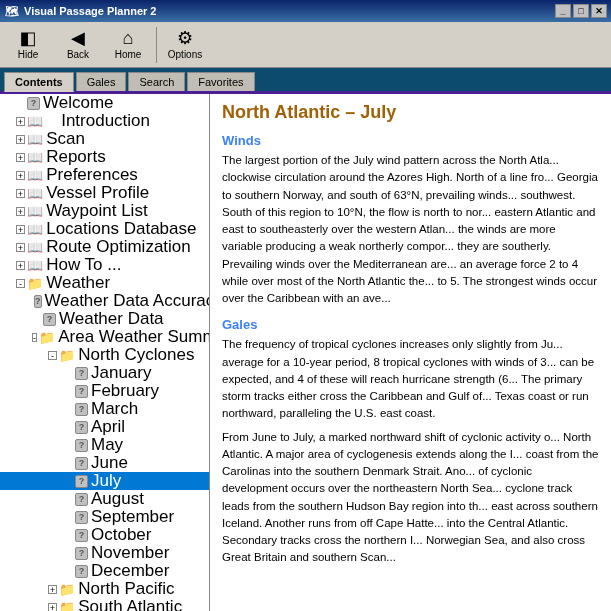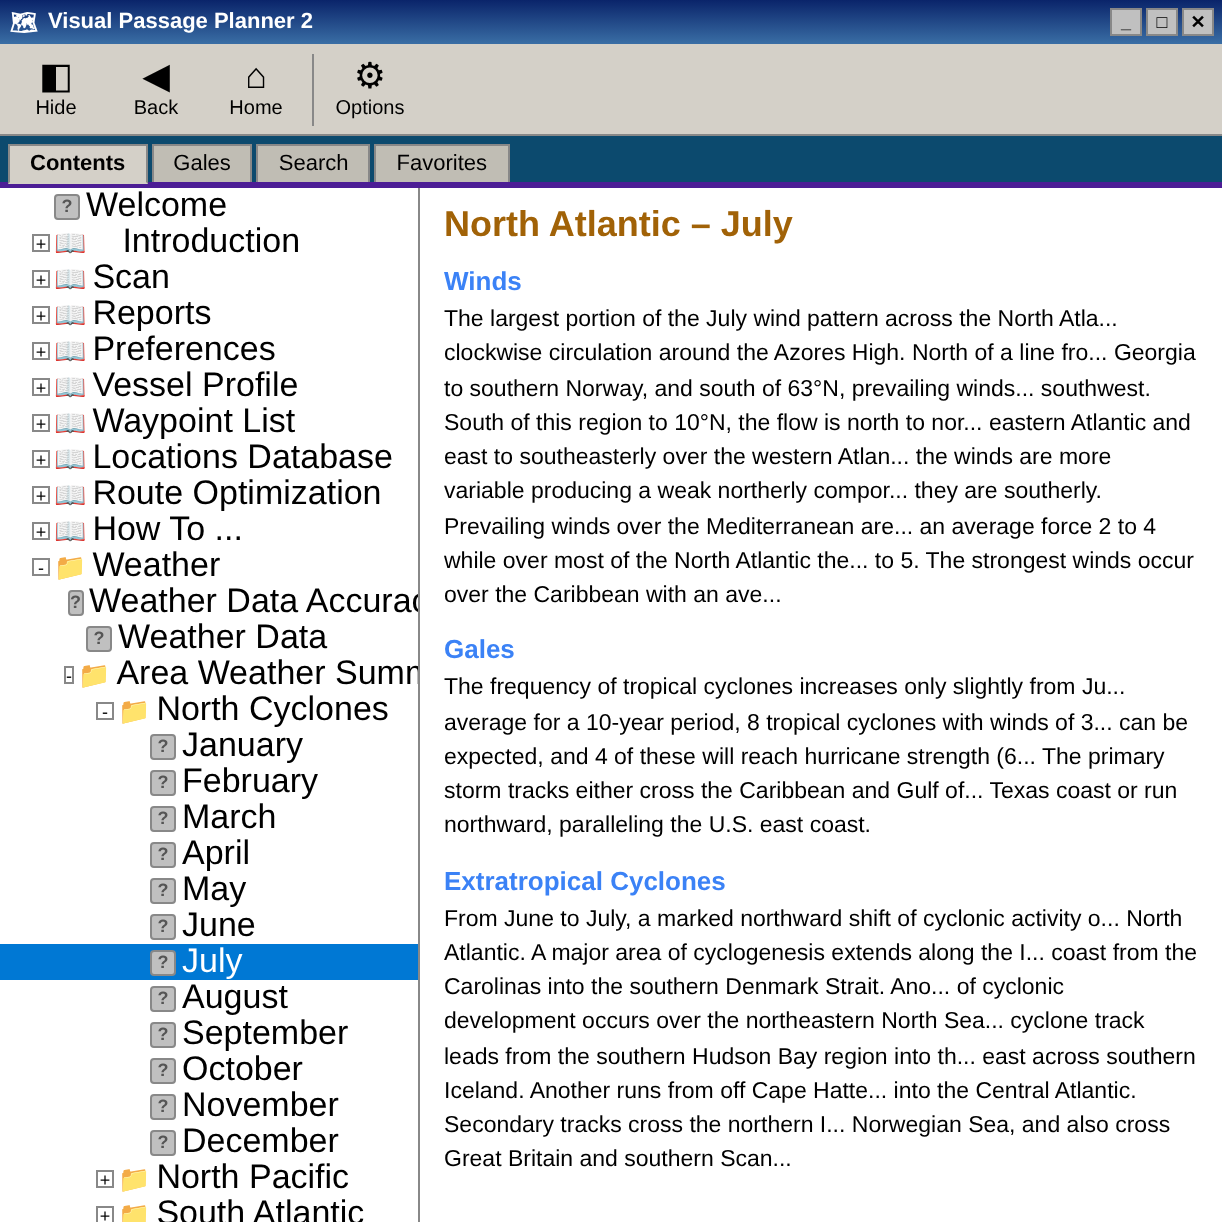--- a/index.html
+++ b/index.html
@@ -407,18 +407,17 @@
   </div>
 
   <div class="content-area">
     <div class="content-title">North Atlantic – July</div>
 
     <div id="content-sections">
         <div class="section-heading">Winds</div>
         <div class="content-para">The largest portion of the July wind pattern across the North Atla... clockwise circulation around the Azores High.  North of a line fro... Georgia to southern Norway, and south of 63°N, prevailing winds... southwest.  South of this region to 10°N, the flow is north to nor... eastern Atlantic and east to southeasterly over the western Atlan... the winds are more variable producing a weak northerly compor... they are southerly.  Prevailing winds over the Mediterranean are... an average force 2 to 4 while over most of the North Atlantic the... to 5.  The strongest winds occur over the Caribbean with an ave...</div>
         <div class="section-heading">Gales</div>
         <div class="content-para">The frequency of tropical cyclones increases only slightly from Ju... average for a 10-year period, 8 tropical cyclones with winds of 3... can be expected, and 4 of these will reach hurricane strength (6... The primary storm tracks either cross the Caribbean and Gulf of... Texas coast or run northward, paralleling the U.S. east coast.</div>
-        <div class="section-heading">Extratropical Cyclones</div>
         <div class="content-para">From June to July, a marked northward shift of cyclonic activity o... North Atlantic.  A major area of cyclogenesis extends along the I... coast from the Carolinas into the southern Denmark Strait.  Ano... of cyclonic development occurs over the northeastern North Sea... cyclone track leads from the southern Hudson Bay region into th... east across southern Iceland.  Another runs from off Cape Hatte... into the Central Atlantic.  Secondary tracks cross the northern I... Norwegian Sea, and also cross Great Britain and southern Scan...</div>
       </div>
   </div>
 
 </div>
 
 </body></html>

